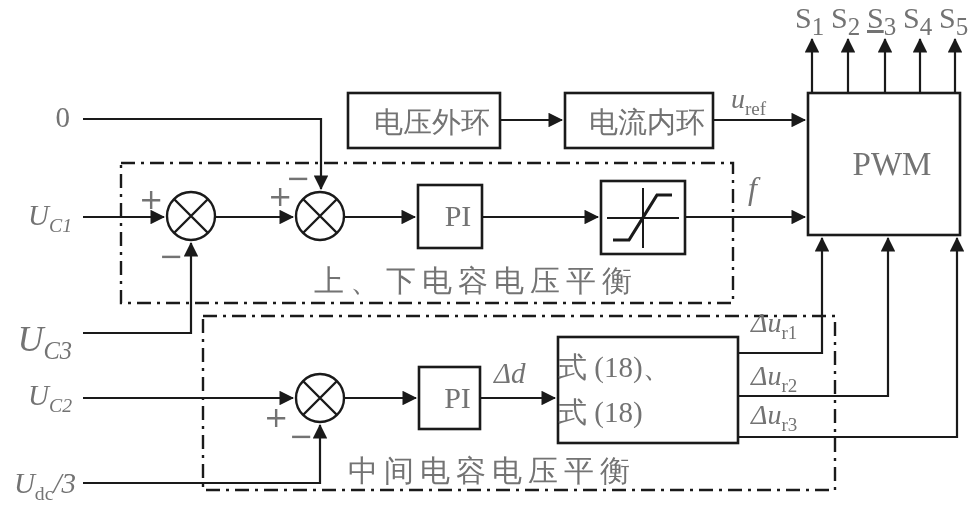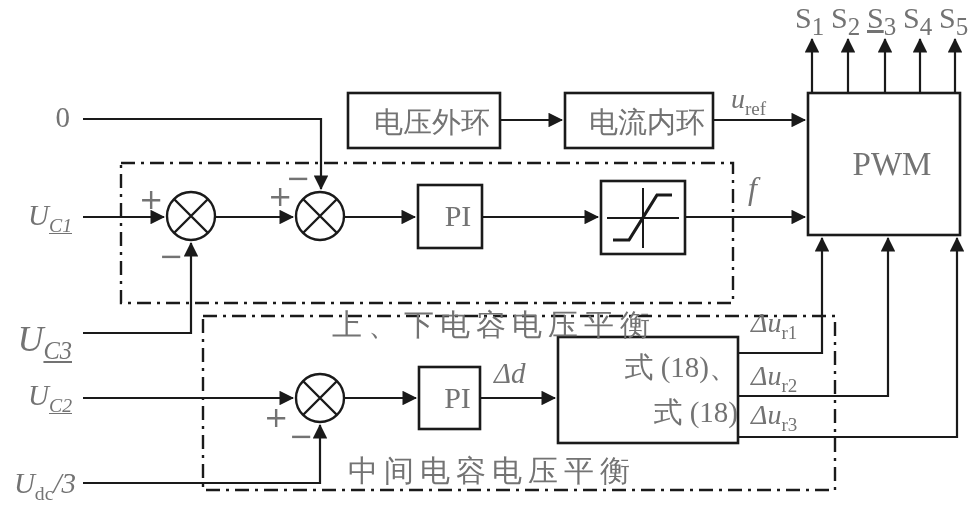--- a/index.html
+++ b/index.html
@@ -5,28 +5,28 @@
   html,body{margin:0;padding:0;background:#fff;}
   #stage{
     position:relative;width:971px;height:506px;background:#ffffff;
     font-family:"Liberation Serif","DejaVu Serif",serif;color:#737373;
     overflow:hidden;
   }
   #wires{position:absolute;left:0;top:0;}
   .lbl{position:absolute;white-space:nowrap;line-height:1.05;}
   .it{font-style:italic;}
   .lbl sub{font-size:0.68em;line-height:0;}
-  .sub-it{font-style:italic;text-decoration:underline;}
+  .sub-it{font-style:italic;}
   .rlabel{text-align:right;}
   .sign{position:absolute;width:24px;height:30px;font-size:29px;line-height:30px;text-align:center;font-family:"DejaVu Sans","Liberation Sans",sans-serif;font-weight:500;}
   .blockText{position:absolute;text-align:center;padding-left:8px;}
   .s-out{position:absolute;top:1px;font-size:30px;}
   .formula{
     position:absolute;left:558px;top:337px;width:180px;height:106px;
-    display:flex;flex-direction:column;align-items:flex-end;justify-content:center;
+    display:flex;flex-direction:column;align-items:flex-start;justify-content:center;
     font-size:29px;line-height:45px;
   }
   .region{position:absolute;font-size:30px;letter-spacing:6px;font-weight:500;}
 </style>
 </head>
 <body>
 
 <div id="stage">
 
   <svg id="wires" width="971" height="506" viewBox="0 0 971 506">
@@ -119,21 +119,21 @@
     <span>式 (18)</span>
   </div>
 
   <div class="lbl" style="left:731px;top:84px;font-size:28px;"><span class="it">u</span><sub>ref</sub></div>
   <div class="lbl it" style="left:748px;top:172px;font-size:32px;"><span>f</span></div>
   <div class="lbl it" style="left:494px;top:358px;font-size:29px;"><span>Δd</span></div>
   <div class="lbl" style="left:751px;top:308px;font-size:28px;"><span class="it">Δu</span><sub>r1</sub></div>
   <div class="lbl" style="left:751px;top:361px;font-size:28px;text-align:right;"><span class="it">Δu</span><sub>r2</sub></div>
   <div class="lbl" style="left:751px;top:400px;font-size:28px;"><span class="it">Δu</span><sub>r3</sub></div>
 
-  <div class="region" style="left:332px;top:261px;width:344px;margin-top:44px;">上、下电容电压平衡</div>
+  <div class="region" style="left:314px;top:261px;width:344px;">上、下电容电压平衡</div>
   <div class="region" style="left:348px;top:451px;width:316px;">中间电容电压平衡</div>
 
   <div class="sign" style="left:139px;top:184px;">+</div>
   <div class="sign" style="left:159px;top:241px;">−</div>
   <div class="sign" style="left:268px;top:181px;">+</div>
   <div class="sign" style="left:286px;top:163px;">−</div>
   <div class="sign" style="left:264px;top:402px;">+</div>
   <div class="sign" style="left:289px;top:421px;">−</div>
 
 </div>

